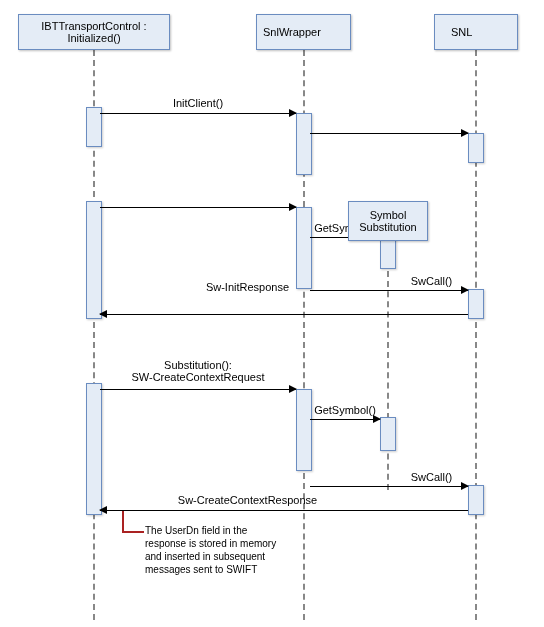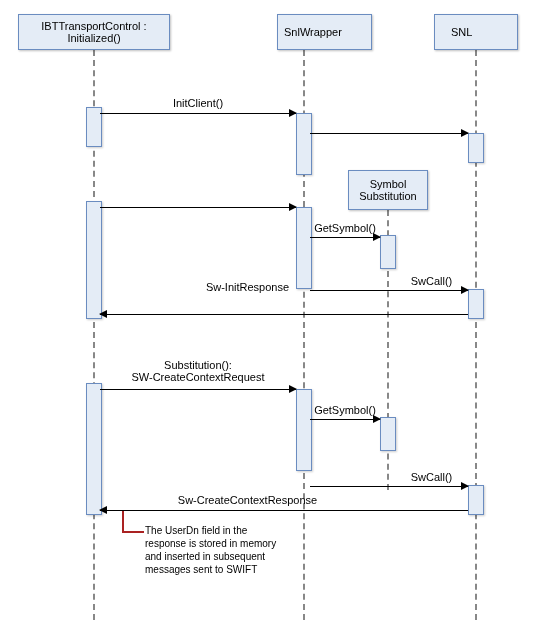--- a/index.html
+++ b/index.html
@@ -73,20 +73,21 @@
     background: #E4ECF6;
     border: 1px solid #6A8CC0;
     box-shadow: 1px 1px 2px rgba(0,0,0,0.25);
     display: flex;
     align-items: center;
     justify-content: center;
     text-align: center;
     padding: 6px 8px;
     box-sizing: border-box;
     z-index: 5;
+    margin-top: 31px;
   }
   .note-text {
     position: absolute;
     font-size: 10px;
     line-height: 1.3;
     z-index: 4;
   }
   .callout {
     position: absolute;
     border-left: 2px solid #A22;
@@ -95,21 +96,21 @@
   }
 </style>
 </head>
 <body>
 
 <div class="canvas">
 
   <div class="participant" style="left:18px; top:14px; width:152px; height:36px;">
     <span>IBTTransportControl : Initialized()</span>
   </div>
-  <div class="participant" style="left:256px; top:14px; width:95px; height:36px;margin-left:21px;">
+  <div class="participant" style="left:256px; top:14px; width:95px; height:36px;">
     <span>SnlWrapper</span>
   </div>
   <div class="participant" style="left:434px; top:14px; width:84px; height:36px;padding-left:16px;">
     <span>SNL</span>
   </div>
 
   <div class="lifeline" style="left:93px; top:50px; height:570px;"></div>
   <div class="lifeline" style="left:303px; top:50px; height:570px;"></div>
   <div class="lifeline" style="left:475px; top:50px; height:570px;"></div>
   <div class="lifeline" style="left:387px; top:210px; height:280px;"></div>

